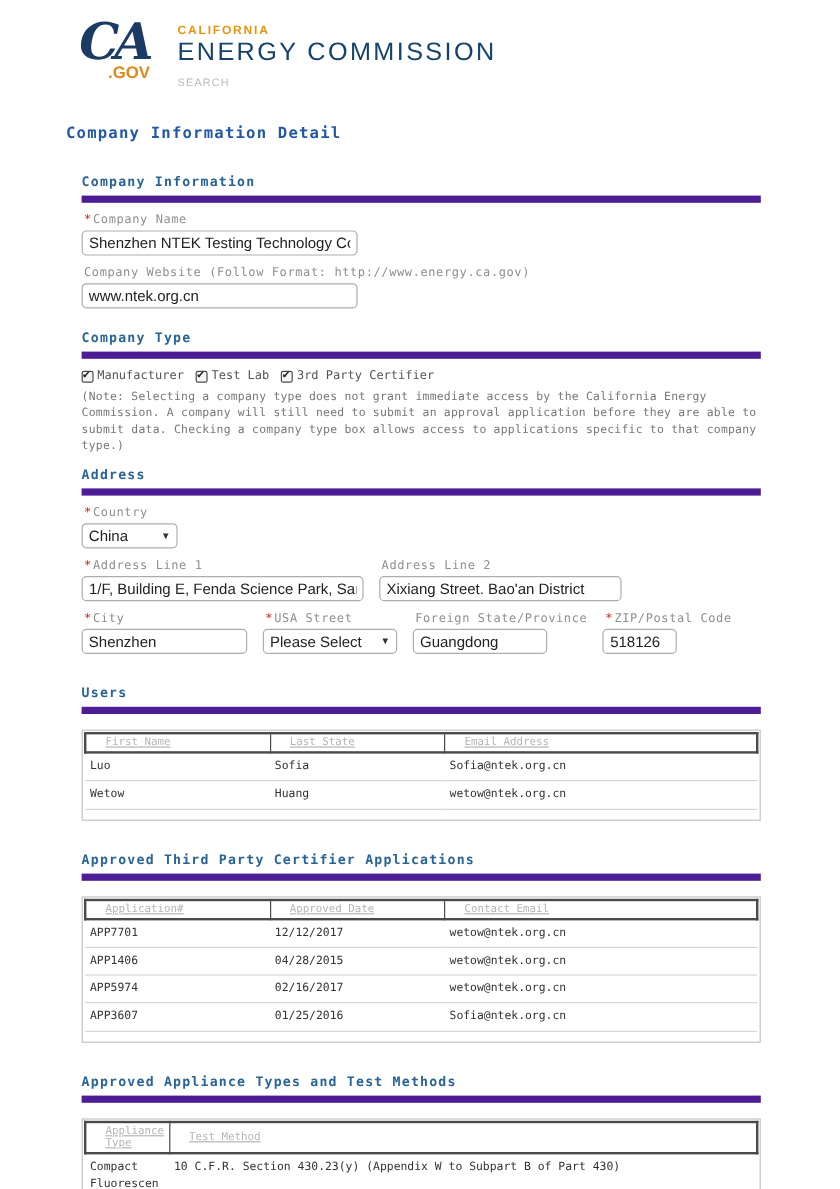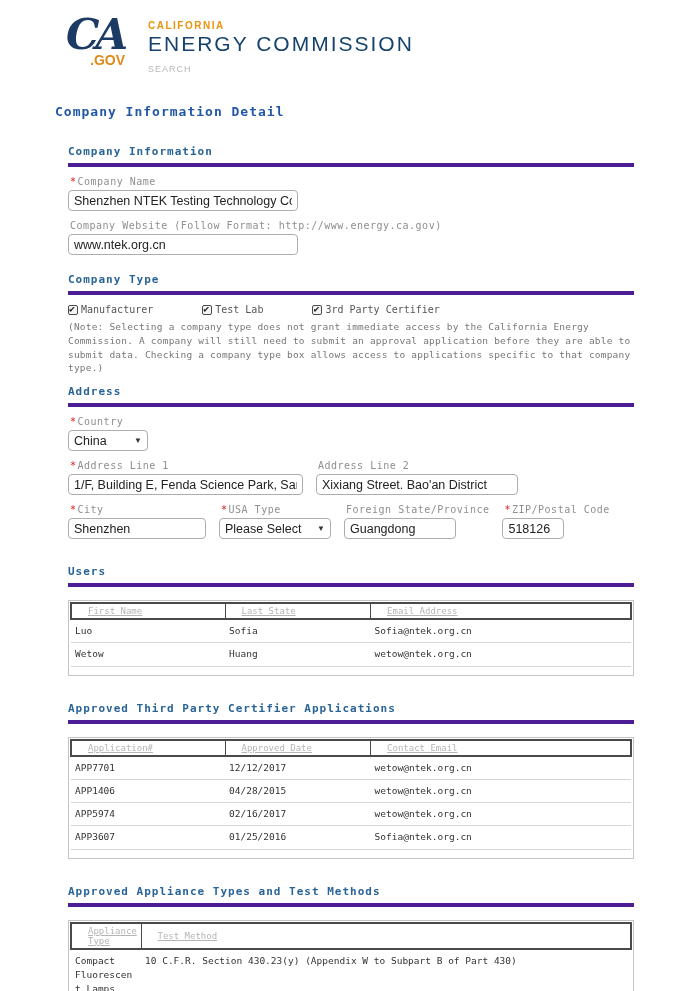--- a/index.html
+++ b/index.html
@@ -12,21 +12,21 @@
   .ca-logo .ca-gov { position:absolute; left:24px; bottom:0; font-family:"Liberation Sans",sans-serif; font-weight:bold; font-size:14px; color:#e08918; letter-spacing:0; }
   .brand { margin-left:10px; padding-top:6px; font-family:"Liberation Sans",sans-serif; }
   .brand .brand-top { color:#e8940f; font-size:10px; font-weight:bold; letter-spacing:1.5px; }
   .brand .brand-main { color:#16436e; font-size:21px; letter-spacing:2px; font-weight:500; margin-top:1px; }
   .brand .brand-search { color:#b8b8b8; font-size:9px; letter-spacing:1px; margin-top:8px; }
 
   
   .page-title { margin:30px 0 0 55px; color:#2257a6; font-size:13px; font-weight:bold; letter-spacing:1px; }
   .content { margin:0 66px 30px 68px; }
 
-  .section-heading { color:#2a6496; font-size:11px; font-weight:bold; letter-spacing:1px; padding-bottom:5px; border-bottom:4px solid #4c1d95; }
+  .section-heading { color:#2a6496; font-size:11px; font-weight:bold; letter-spacing:1px; padding-bottom:5px; border-bottom:6px solid #4c1d95; }
   .mt-lg { margin-top:26px; }
   .mt-md { margin-top:18px; }
 
   .field-label { font-size:10px; color:#8f8f8f; margin:9px 0 3px 2px; letter-spacing:0.5px; }
   .req { color:#dd1111; margin-right:1px; }
 
   .text-input { display:block; height:21px; border:1px solid #adadad; border-radius:4px; font-family:"Liberation Sans",sans-serif; font-size:12.5px; color:#222; padding:1px 5px; background:#fff; outline:none; }
   .w-230 { width:230px; }
   .w-235 { width:235px; }
   .w-200 { width:202px; }
@@ -35,21 +35,21 @@
   .w-62  { width:62px; }
 
   .select-box { display:flex; align-items:center; justify-content:space-between; height:21px; border:1px solid #adadad; border-radius:4px; background:#fff; font-family:"Liberation Sans",sans-serif; font-size:12.5px; color:#222; padding:0 5px; cursor:default; }
   .select-box .caret { font-size:8px; color:#333; margin-left:4px; }
   .w-80 { width:80px; }
 
   .flex-row { display:flex; align-items:flex-start; }
   .flex-row .fcol + .fcol { margin-left:13px; }
 
   
-  .checkbox-row { margin-top:9px; font-size:10px; color:#555; display:flex; align-items:center;gap:39px; }
+  .checkbox-row { margin-top:9px; font-size:10px; color:#555; display:flex; align-items:center; }
   .cb-item { display:flex; align-items:center; margin-right:10px; }
   .cb-box { width:10px; height:10px; border:1px solid #4a4a4a; background:#f4f4f4; border-radius:2px; margin-right:3px; position:relative; flex:none; }
   .cb-box.checked::after { content:"\2714"; position:absolute; left:0px; top:-3px; font-size:10px; color:#222; }
   .note { font-size:9.5px; color:#777; line-height:1.45; margin-top:5px; letter-spacing:0.2px; }
 
   
   .tbl-wrap { border:1px solid #c4c4c4; margin-top:13px; padding:1px 1px 8px 1px; background:#fff; }
   .tbl-wrap.tight { padding-bottom:2px; }
   table { width:100%; border-collapse:collapse; table-layout:fixed; }
   thead tr { border:2px solid #4a4a4a; }
@@ -131,21 +131,21 @@
 
   <div class="flex-row">
     <div class="fcol">
       <div class="field-label">
         <span class="req">*</span><span>City</span>
       </div>
       <input class="text-input w-150" type="text" value="Shenzhen" style="">
     </div>
     <div class="fcol">
       <div class="field-label">
-        <span class="req">*</span><span>USA Type</span>
+        <span class="req">*</span><span>USA Street</span>
       </div>
       <div class="select-box w-112">
         <span>Please Select</span>
         <span class="caret">▼</span>
       </div>
     </div>
     <div class="fcol">
       <div class="field-label">Foreign State/Province</div>
       <input class="text-input w-112" type="text" value="Guangdong" style="">
     </div>

